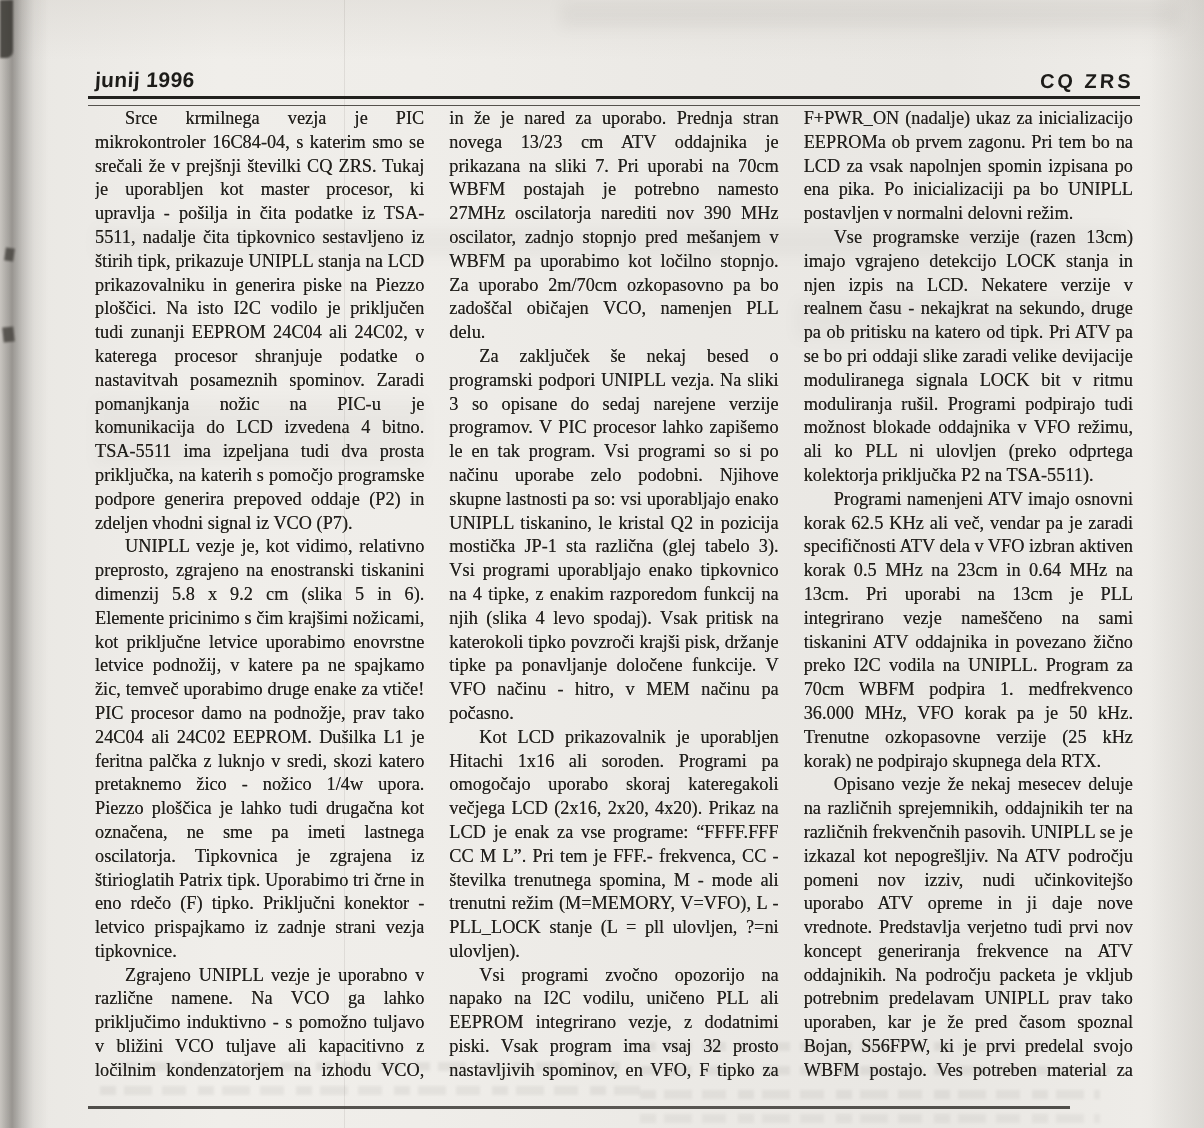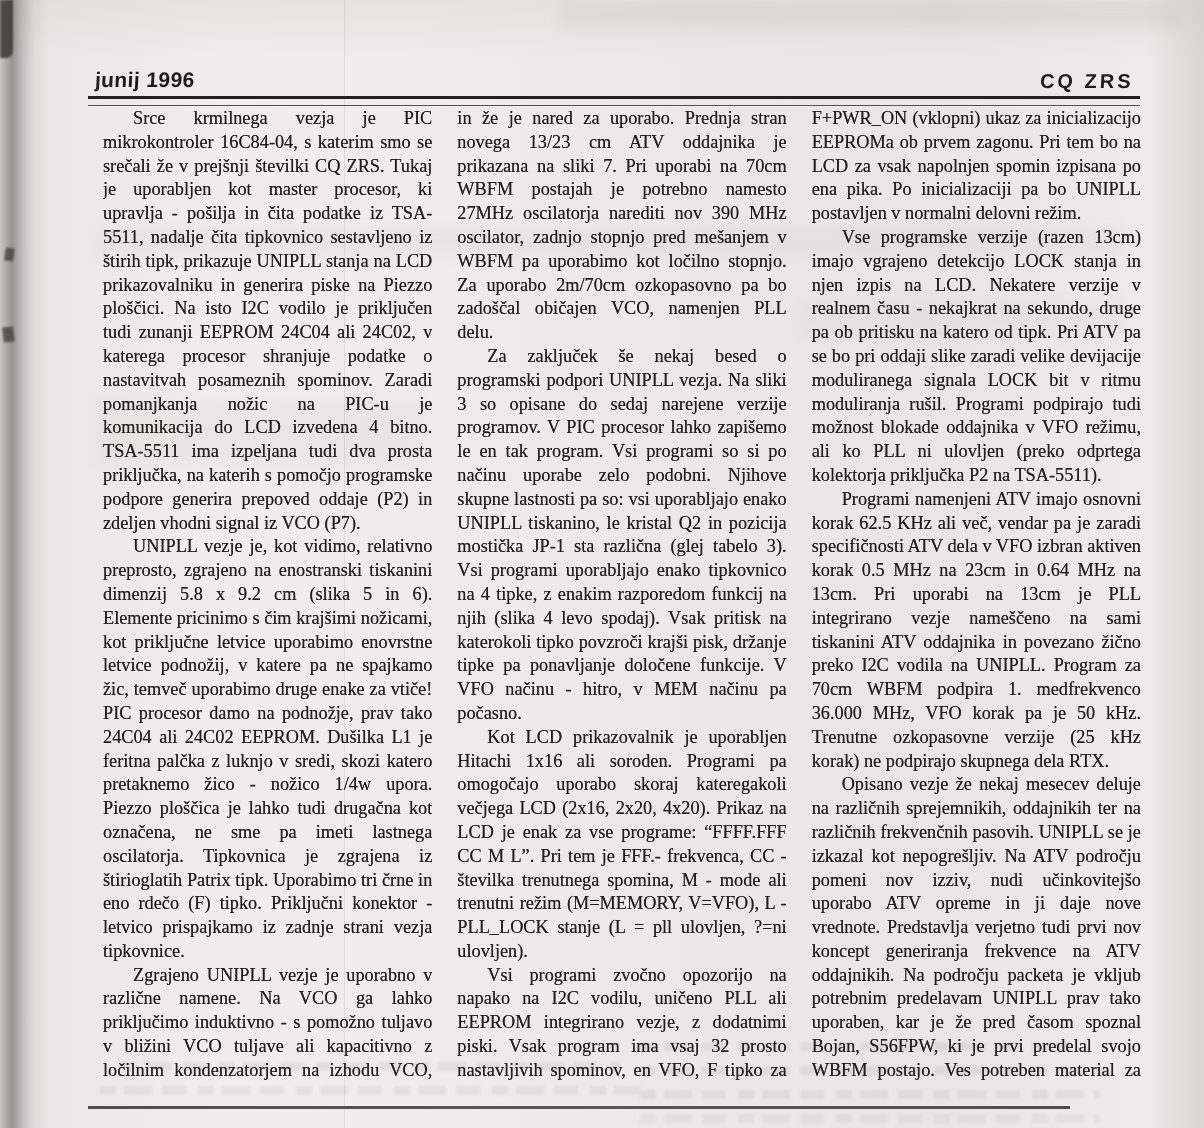--- a/index.html
+++ b/index.html
@@ -55,21 +55,21 @@
     font-weight:bold;font-size:20px;color:#1d1c19;
     letter-spacing:3px;transform:skewX(-3deg);
   }
   .header-rule{
     position:absolute;left:88px;right:64px;top:96px;height:6px;
     border-top:3px solid #22211e;border-bottom:1px solid #55524d;
   }
 
   
   .columns{
-    position:absolute;left:103px;top:107px;width:1038px;height:978px;
+    position:absolute;left:95px;top:107px;width:1038px;height:978px;
     display:flex;gap:25px;
   }
   .col{width:336px;overflow:hidden;}
   .col p{
     margin:0;
     font-size:18.3px;line-height:23.8px;
     color:#211f1b;
     text-align:justify;
     text-shadow:0 0 .4px rgba(35,32,28,.75);
   }
@@ -129,21 +129,21 @@
       <p class="indent">UNIPLL vezje je, kot vidimo, relativno preprosto, zgrajeno na enostranski tiskanini dimenzij 5.8 x 9.2 cm (slika 5 in 6). Elemente pricinimo s čim krajšimi nožicami, kot priključne letvice uporabimo enovrstne letvice podnožij, v katere pa ne spajkamo žic, temveč uporabimo druge enake za vtiče! PIC procesor damo na podnožje, prav tako 24C04 ali 24C02 EEPROM. Dušilka L1 je feritna palčka z luknjo v sredi, skozi katero pretaknemo žico - nožico 1/4w upora. Piezzo ploščica je lahko tudi drugačna kot označena, ne sme pa imeti lastnega oscilatorja. Tipkovnica je zgrajena iz štirioglatih Patrix tipk. Uporabimo tri črne in eno rdečo (F) tipko. Priključni konektor - letvico prispajkamo iz zadnje strani vezja  tipkovnice.</p>
       <p class="indent cont-end">Zgrajeno UNIPLL vezje je uporabno v različne namene. Na VCO ga lahko priključimo induktivno - s pomožno tuljavo v bližini VCO tuljave ali kapacitivno z ločilnim kondenzatorjem na izhodu VCO, kot je to narejeno pri 23cm ATV oddajniku. V primeru uporabe na 23cm ATV oddajniku staro EPROM vezje preprosto odklopimo in na njegovo mesto namestimo UNIPLL vezje, ga na enak način povežemo</p>
     </div>
     <div class="col">
       <p>in že je nared za uporabo. Prednja stran novega 13/23 cm ATV oddajnika je prikazana na sliki 7. Pri uporabi na 70cm WBFM postajah je potrebno namesto 27MHz oscilatorja narediti nov 390 MHz oscilator, zadnjo stopnjo pred mešanjem v WBFM pa uporabimo kot ločilno stopnjo. Za uporabo 2m/70cm ozkopasovno pa bo zadoščal običajen VCO, namenjen PLL delu.</p>
       <p class="indent">Za zaključek še nekaj besed o programski podpori UNIPLL vezja. Na sliki 3 so opisane do sedaj narejene verzije programov. V PIC procesor lahko zapišemo le en tak program. Vsi programi so si po načinu uporabe zelo podobni. Njihove skupne lastnosti pa so: vsi uporabljajo enako UNIPLL tiskanino, le kristal Q2 in pozicija mostička JP-1 sta različna (glej tabelo 3). Vsi programi uporabljajo enako tipkovnico na 4 tipke, z enakim razporedom funkcij na njih (slika 4 levo spodaj). Vsak pritisk na katerokoli tipko povzroči krajši pisk, držanje tipke pa ponavljanje določene funkcije. V VFO načinu - hitro, v MEM načinu pa počasno.</p>
       <p class="indent">Kot LCD prikazovalnik je uporabljen Hitachi 1x16 ali soroden. Programi pa omogočajo uporabo skoraj kateregakoli večjega LCD (2x16, 2x20, 4x20). Prikaz na LCD je enak za vse programe: “FFFF.FFF CC M L”. Pri tem je FFF.- frekvenca, CC - številka trenutnega spomina, M - mode ali trenutni režim (M=MEMORY, V=VFO), L - PLL_LOCK stanje (L = pll ulovljen, ?=ni ulovljen).</p>
       <p class="indent cont-end">Vsi programi zvočno opozorijo na napako na I2C vodilu, uničeno PLL ali EEPROM integrirano vezje, z dodatnimi piski. Vsak program ima vsaj 32 prosto nastavljivih spominov, en VFO, F tipko za prehod med načinoma dela ter ločeni funkciji za vpis in čitanje spomina. Pri vklopu je vedno izbran MEM - spominski način dela ter spomin številka 00. Vsi programi tudi podpirajo</p>
     </div>
     <div class="col">
-      <p>F+PWR_ON (vklopni) ukaz za inicializacijo EEPROMa ob prvem zagonu. Pri tem bo na LCD za vsak napolnjen spomin izpisana po ena pika. Po inicializaciji pa bo UNIPLL postavljen v normalni delovni režim.</p>
+      <p>F+PWR_ON (nadalje) ukaz za inicializacijo EEPROMa ob prvem zagonu. Pri tem bo na LCD za vsak napolnjen spomin izpisana po ena pika. Po inicializaciji pa bo UNIPLL postavljen v normalni delovni režim.</p>
       <p class="indent">Vse programske verzije (razen 13cm) imajo vgrajeno detekcijo LOCK stanja in njen izpis na LCD. Nekatere verzije v realnem času - nekajkrat na sekundo, druge pa ob pritisku na katero od tipk. Pri ATV pa se bo pri oddaji slike zaradi velike devijacije moduliranega signala LOCK bit v ritmu moduliranja rušil. Programi podpirajo tudi možnost blokade oddajnika v VFO režimu, ali ko PLL ni ulovljen (preko odprtega kolektorja priključka P2 na TSA-5511).</p>
       <p class="indent">Programi namenjeni ATV imajo osnovni korak 62.5 KHz ali več, vendar pa je zaradi specifičnosti ATV dela v VFO izbran aktiven korak 0.5 MHz na 23cm in 0.64 MHz na 13cm. Pri uporabi na 13cm je PLL integrirano vezje nameščeno na sami tiskanini ATV oddajnika in povezano žično preko I2C vodila na UNIPLL. Program za 70cm WBFM podpira 1. medfrekvenco 36.000 MHz, VFO korak pa je 50 kHz. Trenutne ozkopasovne verzije (25 kHz korak) ne podpirajo skupnega dela RTX.</p>
       <p class="indent">Opisano vezje že nekaj mesecev deluje na različnih sprejemnikih, oddajnikih ter na različnih frekvenčnih pasovih. UNIPLL se je izkazal kot nepogrešljiv. Na ATV področju pomeni nov izziv, nudi učinkovitejšo uporabo ATV opreme in ji daje nove vrednote. Predstavlja verjetno tudi prvi nov koncept generiranja frekvence na ATV oddajnikih. Na področju packeta je vkljub potrebnim predelavam UNIPLL prav tako uporaben, kar je že pred časom spoznal Bojan, S56FPW, ki je prvi predelal svojo WBFM postajo. Ves potreben material za UNIPLL je dobavljiv v S5 trgovinah, tiskanine in programirani procesorji pa pri avtorju.</p>
     </div>
   </div>
 
   <div class="bottom-rule"></div>
 
 </div>
 

